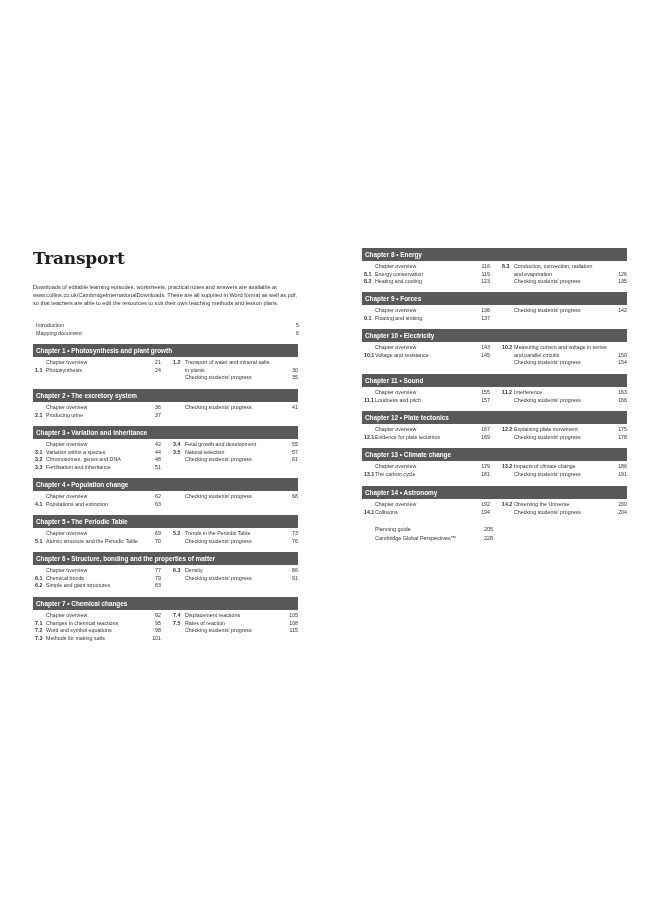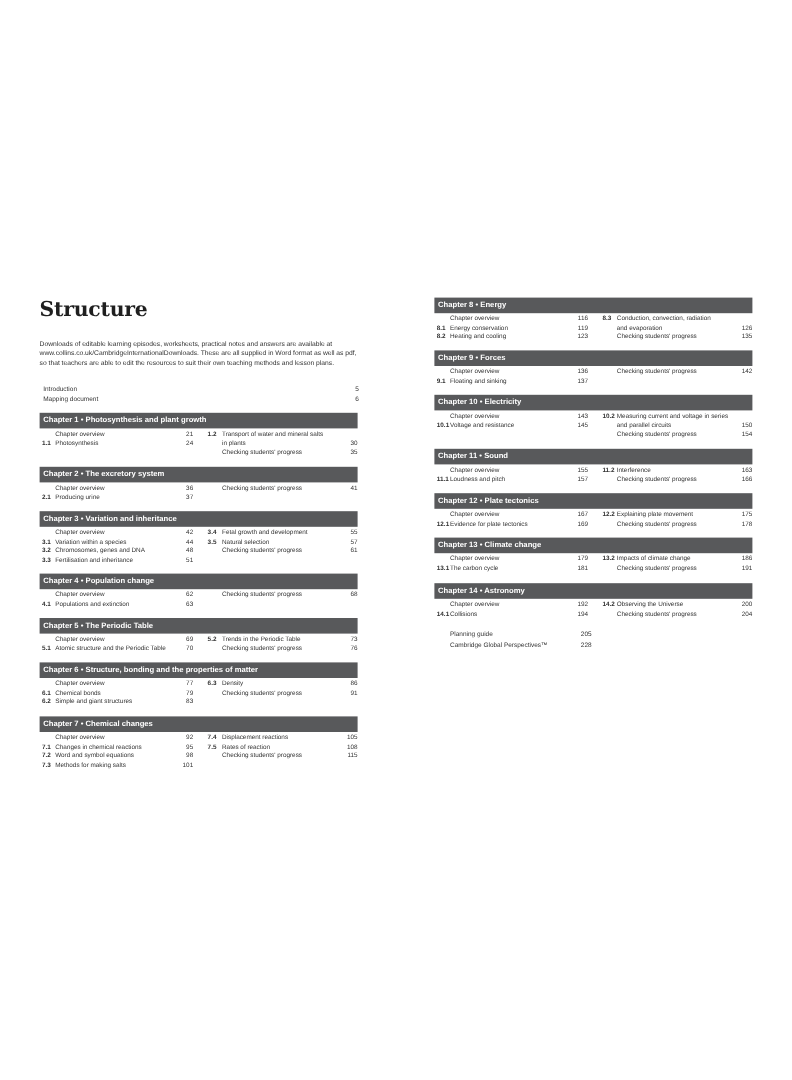--- a/index.html
+++ b/index.html
@@ -18,21 +18,21 @@
   .chapter .body { position:relative; font-size:5.3px; color:#333; }
   .entry { position:absolute; height:7.5px; line-height:7.5px; white-space:nowrap; }
   .entry .num { position:absolute; left:0; font-weight:bold; }
   .entry .lbl { position:absolute; }
   .pgnum { position:absolute; text-align:right; width:20px; }
 </style>
 </head>
 <body>
 
 <div>
-  <div class="title">Structure</div>
+  <div class="title">Transport</div>
   <div class="intro">Downloads of editable learning episodes, worksheets, practical notes and answers are available at www.collins.co.uk/CambridgeInternationalDownloads. These are all supplied in Word format as well as pdf, so that teachers are able to edit the resources to suit their own teaching methods and lesson plans.</div>
   <div class="front" id="front" style="top:322px;">
       <div class="row">
         <span class="lbl">Introduction</span>
         <span class="pg">5</span>
       </div>
       <div class="row">
         <span class="lbl">Mapping document</span>
         <span class="pg">6</span>
       </div>

